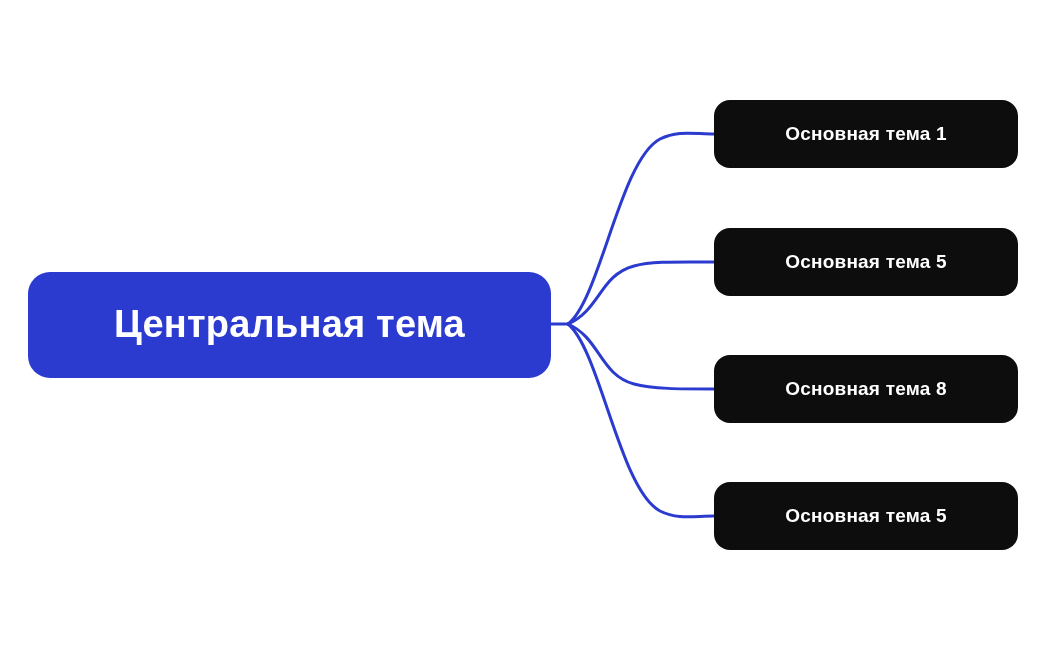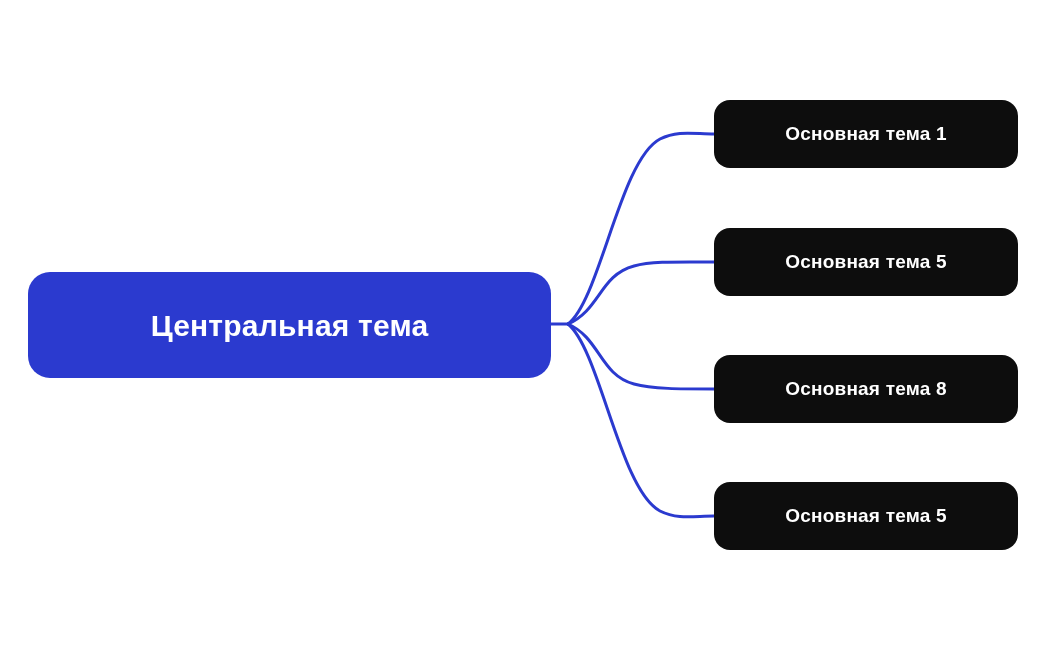--- a/index.html
+++ b/index.html
@@ -38,21 +38,21 @@
     white-space: nowrap;
   }
   .node-central {
     left: 28px;
     top: 272px;
     width: 523px;
     height: 106px;
     background: #2B3ACF;
     border-radius: 22px;
     color: #ffffff;
-    font-size: 30px;
+    font-size: 38px;
     font-weight: bold;
     letter-spacing: 0.2px;
   }
   .node-topic {
     left: 714px;
     width: 304px;
     height: 68px;
     background: #0D0D0D;
     border-radius: 16px;
     color: #ffffff;

